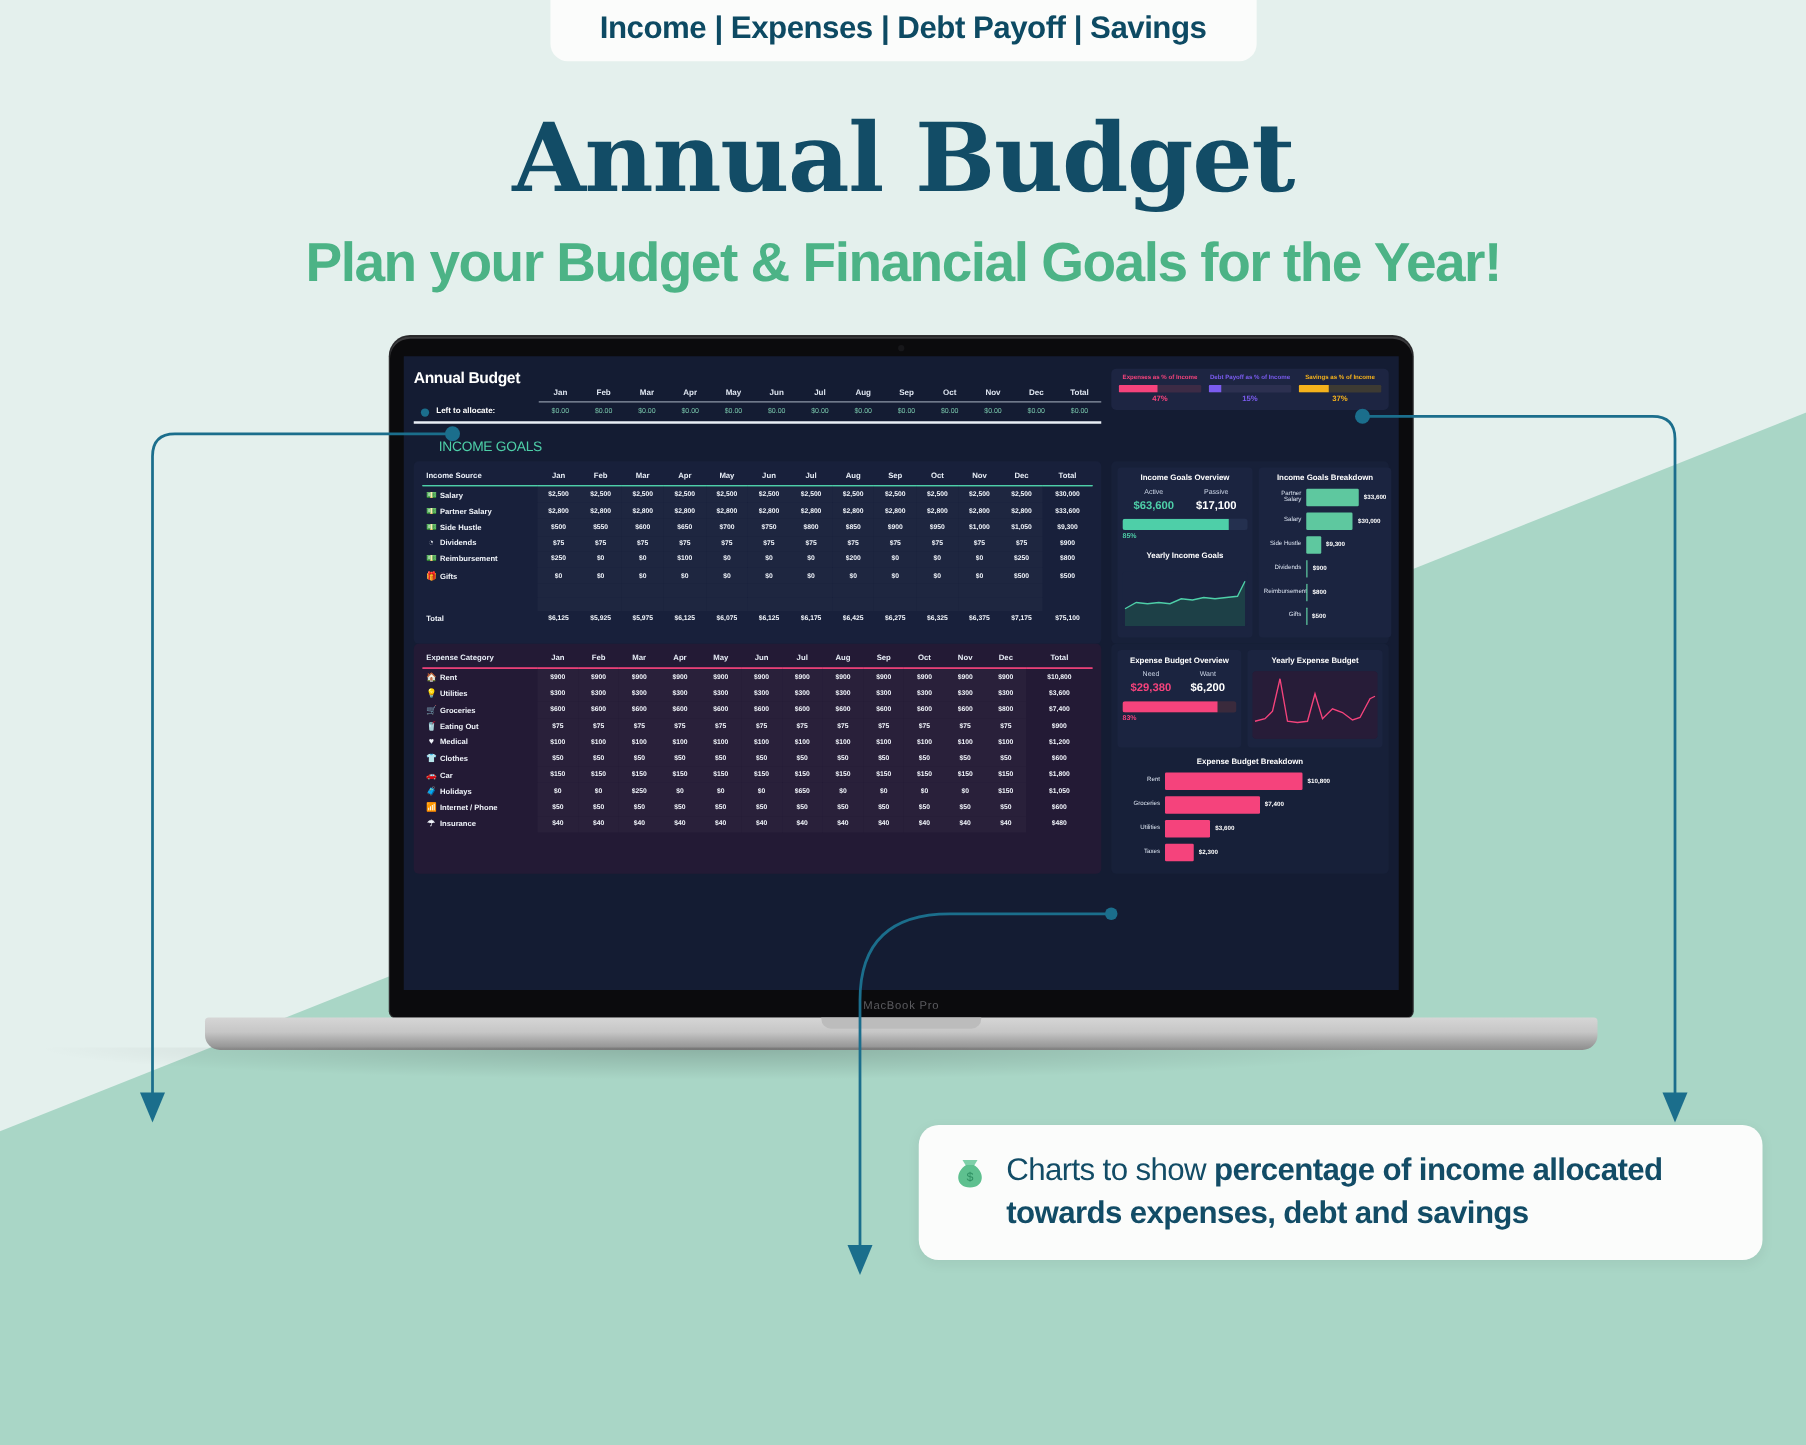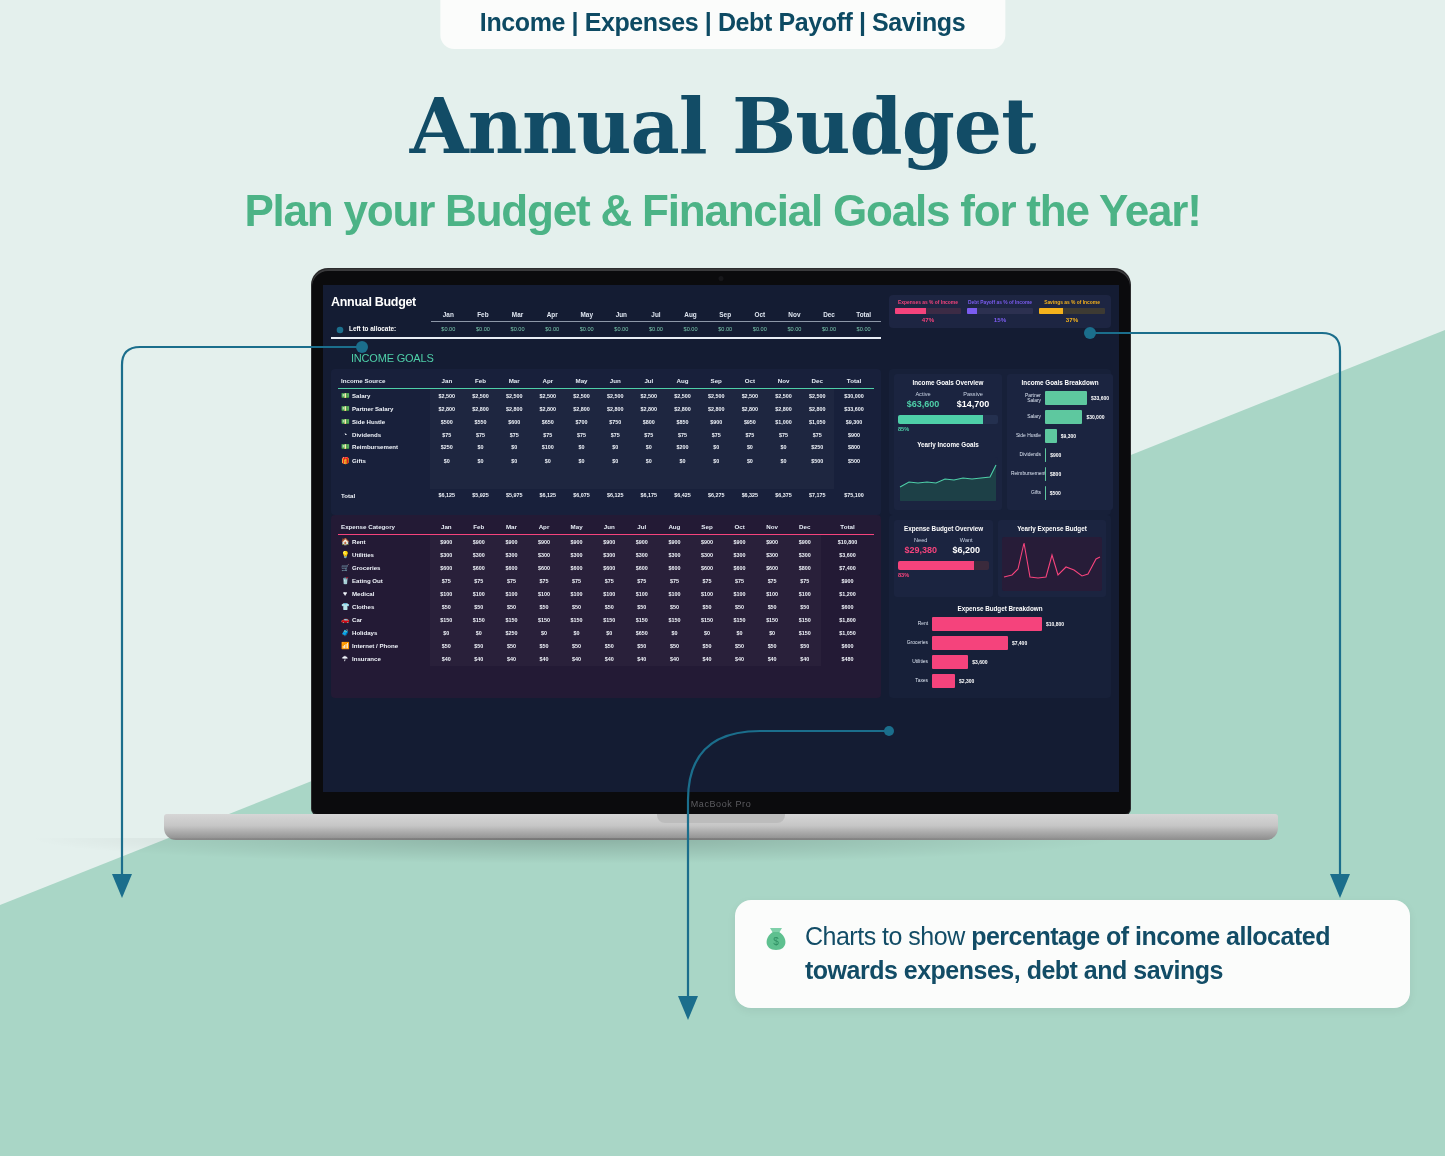--- a/index.html
+++ b/index.html
@@ -452,21 +452,21 @@
               <div class="side-split">
                 <div class="side-col">
                   <div class="mini-title">Income Goals Overview</div>
                   <div class="ap-row">
                     <div class="ap-cell">
                       <div class="ap-lab">Active</div>
                       <div class="ap-val" style="color:#4ecfa8">$63,600</div>
                     </div>
                     <div class="ap-cell">
                       <div class="ap-lab">Passive</div>
-                      <div class="ap-val" style="color:#ffffff">$14,700</div>
+                      <div class="ap-val" style="color:#ffffff">$17,100</div>
                     </div>
                   </div>
                   <div class="ov-track">
                     <div class="ov-fill" id="inc-prog" style="background: rgb(78, 207, 168); width: 85%;"></div>
                   </div>
                   <div class="ov-pct" style="color:#4ecfa8">85%</div>
 
                   <div class="mini-title" style="margin-top:9px">Yearly Income Goals</div>
                   <svg class="spark" viewBox="0 0 100 44" preserveAspectRatio="none">
                     <path d="M2,30 L11,25 L20,26 L29,25 L38,26 L47,22 L56,23 L65,21 L74,22 L83,21 L92,20 L98,8 L98,44 L2,44 Z" fill="#1f4a4a" opacity=".75"></path>

